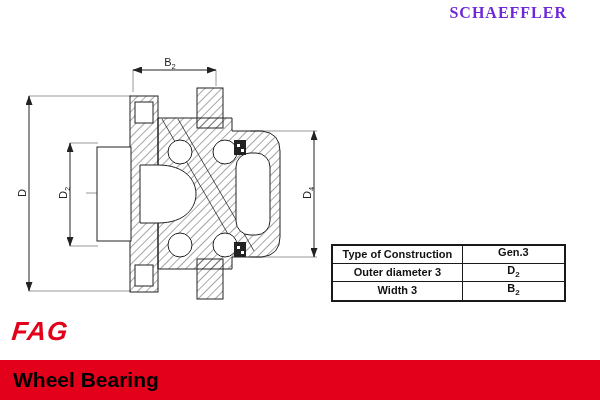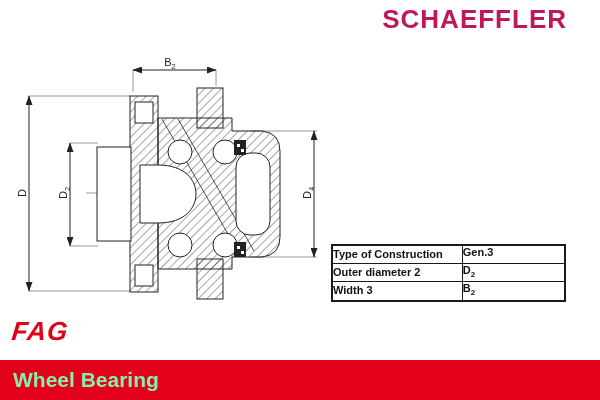--- a/index.html
+++ b/index.html
@@ -1,48 +1,48 @@
 <!DOCTYPE html>
 <html><head>
 <meta charset="utf-8">
 <style>
   html,body{margin:0;padding:0;background:#fff;}
   #page{position:relative;width:600px;height:400px;background:#fff;overflow:hidden;
         font-family:"Liberation Sans",sans-serif;}
 
   
   #brand-schaeffler{position:absolute;top:4px;right:33px;
-    font-family:Liberation Sans, sans-serif;
-    font-weight:700;font-size:26px;letter-spacing:1px;color:#be185d;}
+    font-family:Liberation Serif, serif;
+    font-weight:700;font-size:16px;letter-spacing:1px;color:#6d28d9;}
 
   
   #drawing{position:absolute;left:0;top:55px;width:340px;height:250px;}
   #drawing text{font-family:"Liberation Sans",sans-serif;font-size:11px;fill:#222;}
   #drawing .sub{font-size:7.5px;}
 
   
   #spec-table{position:absolute;left:331px;top:244px;width:235px;
     border-collapse:collapse;table-layout:fixed;}
   #spec-table td{border:1px solid #1a1a1a;height:13px;line-height:13px;
-    font-size:11px;font-weight:600;color:#111;padding:0;
+    font-size:11px;font-weight:600;color:#111;text-align:center;padding:0;
     white-space:nowrap;overflow:hidden;}
   #spec-table{border:2px solid #1a1a1a;}
   #spec-table .c1{width:56%;}
   #spec-table .c2{width:44%;}
   #spec-table sub{font-size:8px;}
 
   
   #brand-fag{position:absolute;left:12px;top:316px;color:#e2001a;
     font-weight:700;font-style:italic;font-size:26px;letter-spacing:1px;
     transform:skewX(-6deg);}
 
   
   #footer-bar{position:absolute;left:0;bottom:0;width:600px;height:40px;
     background:#e2001a;}
-  #footer-title{margin-left:13px;line-height:40px;color:#86efac;
+  #footer-title{margin-left:13px;line-height:40px;color:#000000;
     font-size:21px;font-weight:700;}
 </style>
 </head>
 <body>
 
 <div id="page">
 
   <div id="brand-schaeffler">SCHAEFFLER</div>
 
   <svg id="drawing" viewBox="0 0 340 250">
@@ -114,21 +114,21 @@
     <text x="308" y="141" text-anchor="middle" transform="rotate(-90 308 138)"><tspan>D</tspan><tspan class="sub" dy="2.5">4</tspan></text>
   </svg>
 
   <table id="spec-table">
     <tbody>
       <tr>
         <td class="c1">Type of Construction</td>
         <td class="c2"><span>Gen.3</span><sub></sub></td>
       </tr>
       <tr>
-        <td class="c1">Outer diameter 2</td>
+        <td class="c1">Outer diameter 3</td>
         <td class="c2"><span>D</span><sub>2</sub></td>
       </tr>
       <tr>
         <td class="c1">Width 3</td>
         <td class="c2"><span>B</span><sub>2</sub></td>
       </tr>
     </tbody>
   </table>
 
   <div id="brand-fag">FAG</div>

